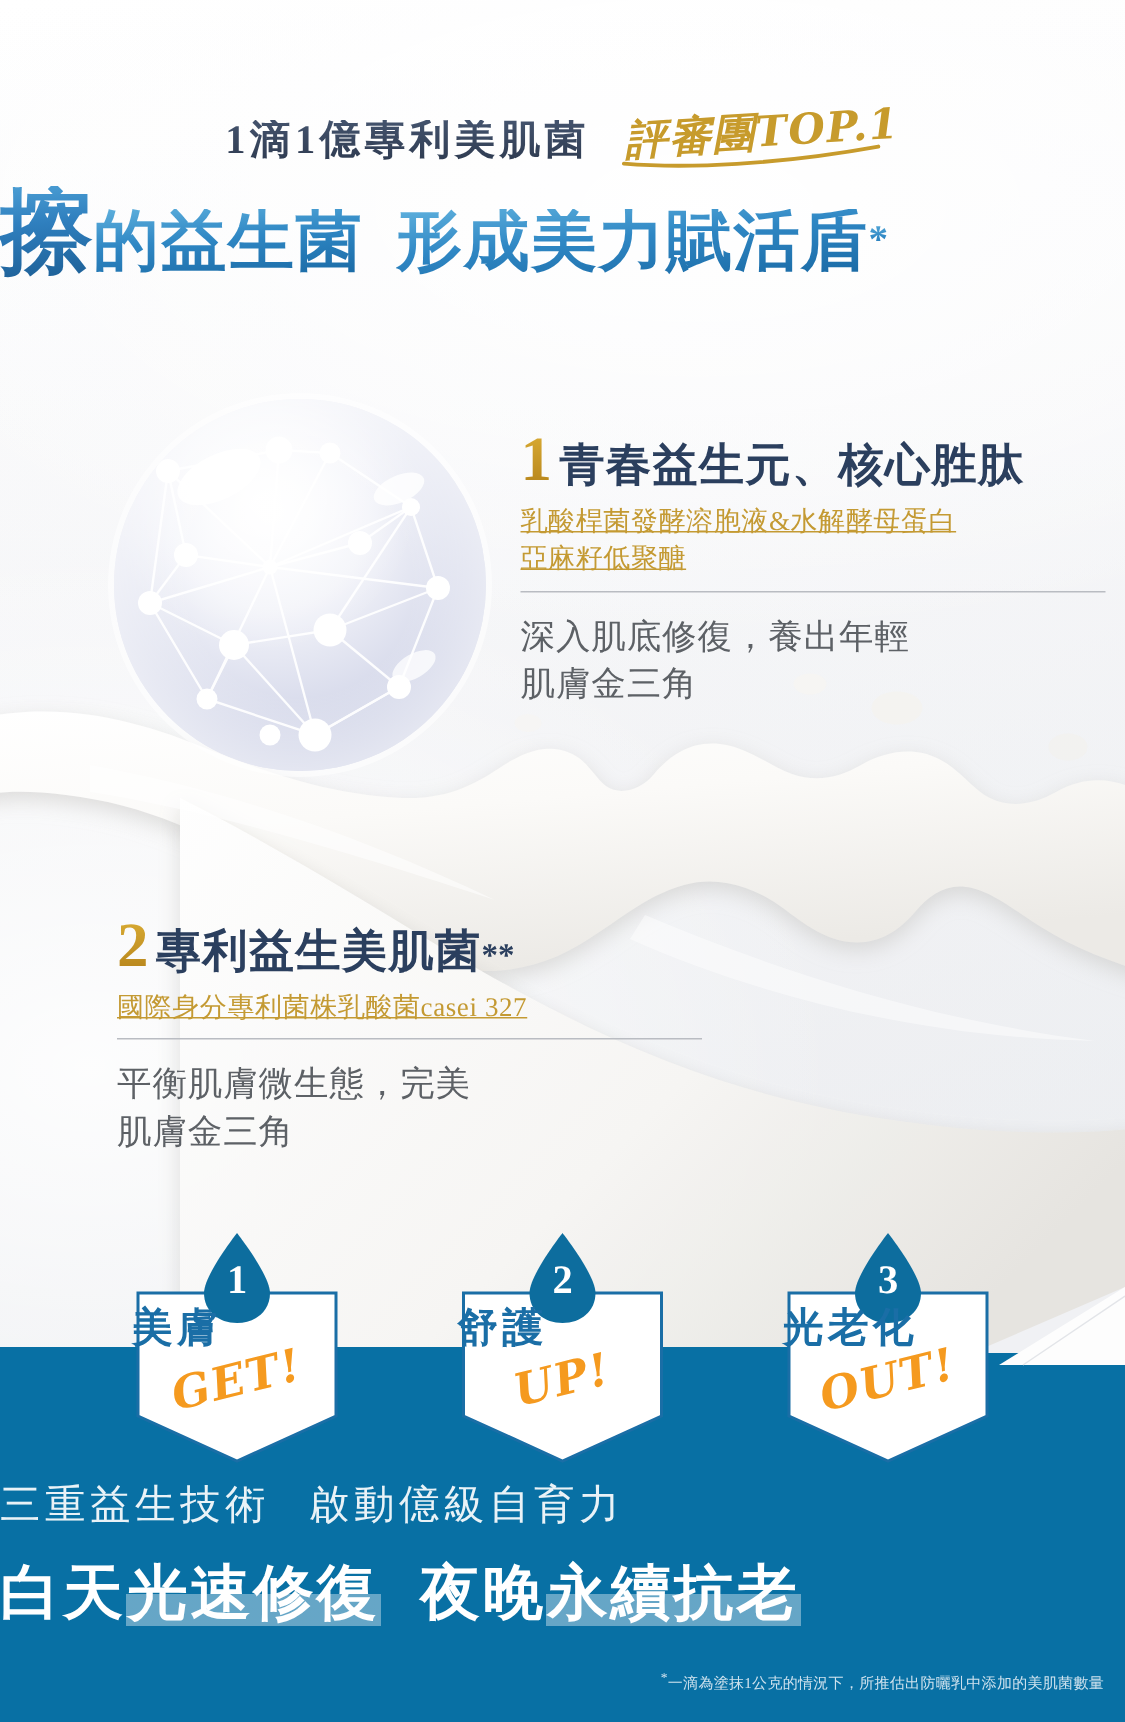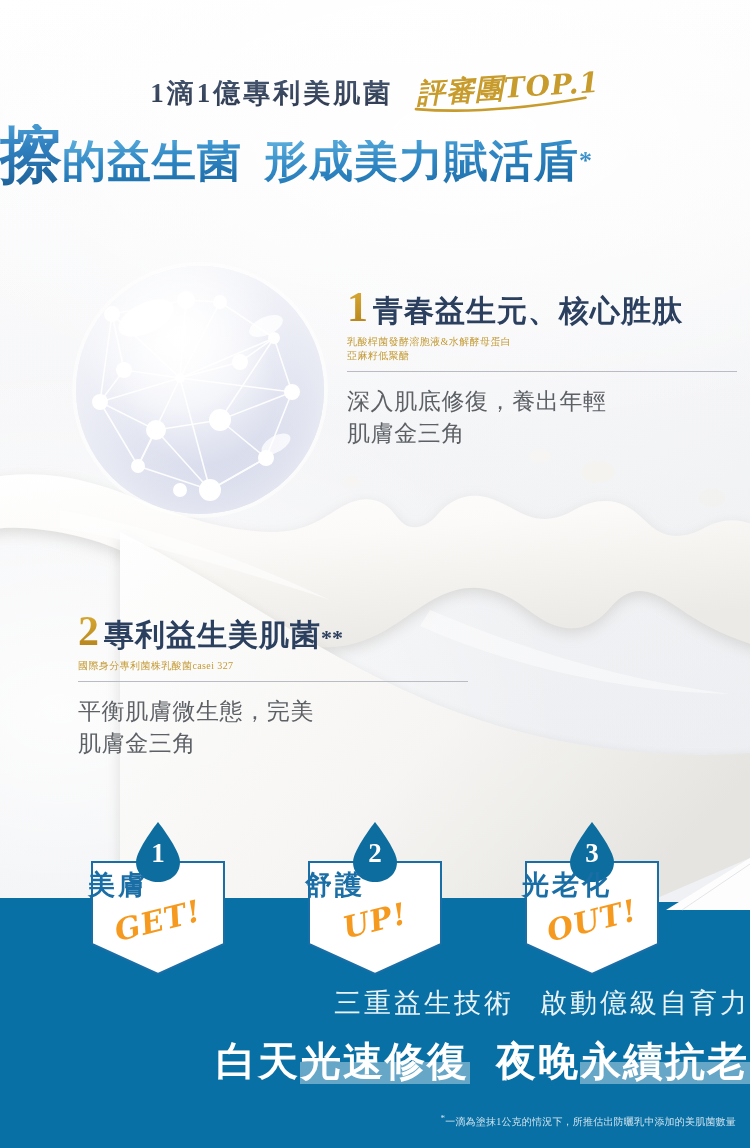--- a/index.html
+++ b/index.html
@@ -89,22 +89,23 @@
     background:linear-gradient(180deg,#d9ab33 0%,#b4821a 100%);
     -webkit-background-clip:text;background-clip:text;color:transparent;
     margin-right:5px;
   }
   .blk-title{
     font-size:30px;font-weight:700;letter-spacing:1px;color:#2b3f5e;
     line-height:1;padding-bottom:1px;
   }
   .blk-title .mark{font-size:22px;letter-spacing:0;}
   .blk-sub{
-    color:#c49a33;font-size:10px;line-height:1.42;letter-spacing:.4px;
+    color:#c49a33;font-size:18px;line-height:1.42;letter-spacing:.4px;
     margin-top:8px;
+    text-decoration:underline;
   }
   .blk-rule{
     height:1px;background:#b9bcc2;margin-top:8px;width:100%;
   }
   .blk-body{
     color:#5d6166;font-size:23px;line-height:1.38;letter-spacing:.6px;
     margin-top:14px;
   }
 
   
@@ -145,21 +146,21 @@
   }
   .plate-en{
     position:absolute;left:0;top:86px;width:140px;text-align:center;
     font-size:30px;font-style:italic;font-weight:700;color:#f59a1f;
     z-index:4;line-height:1;letter-spacing:1px;
     transform:rotate(-14deg);
     font-family:"DejaVu Serif",serif;
   }
 
   
-  .bottom-copy{position:absolute;left:0;top:990px;width:750px;text-align:right;}
+  .bottom-copy{position:absolute;left:0;top:990px;width:750px;text-align:left;}
   .bc-line1{
     color:#e9f2f7;font-size:27px;letter-spacing:3px;line-height:1;
     white-space:nowrap;
   }
   .bc-gap{display:inline-block;width:26px;}
   .bc-line2{
     margin-top:22px;font-size:40px;font-weight:700;letter-spacing:2px;
     color:#ffffff;line-height:1.15;white-space:nowrap;
   }
   .hl{

